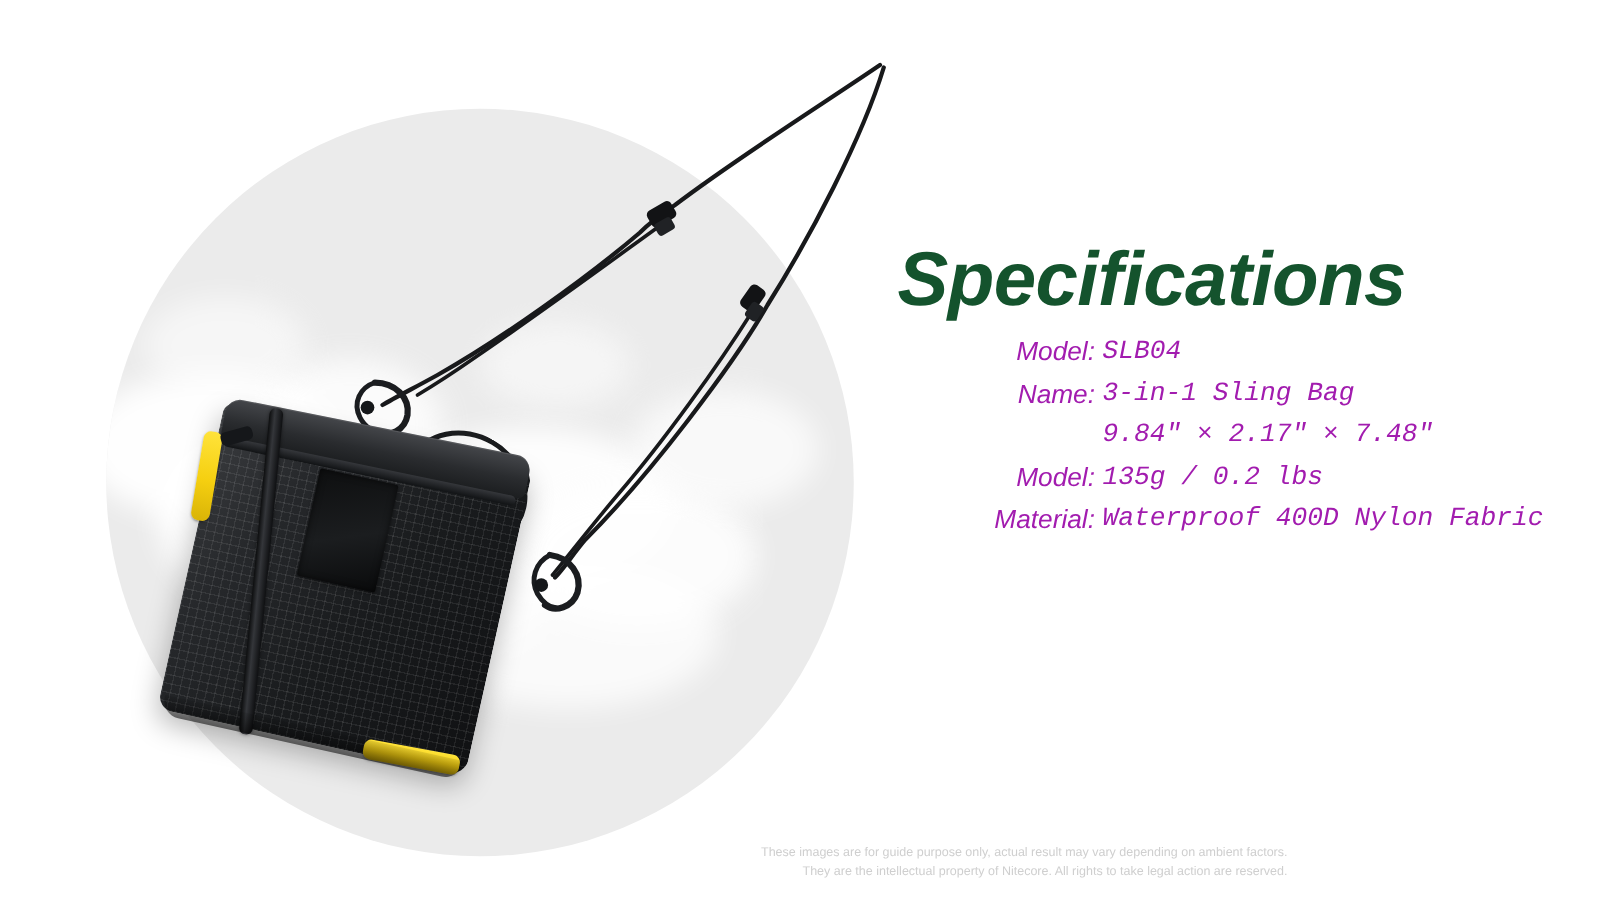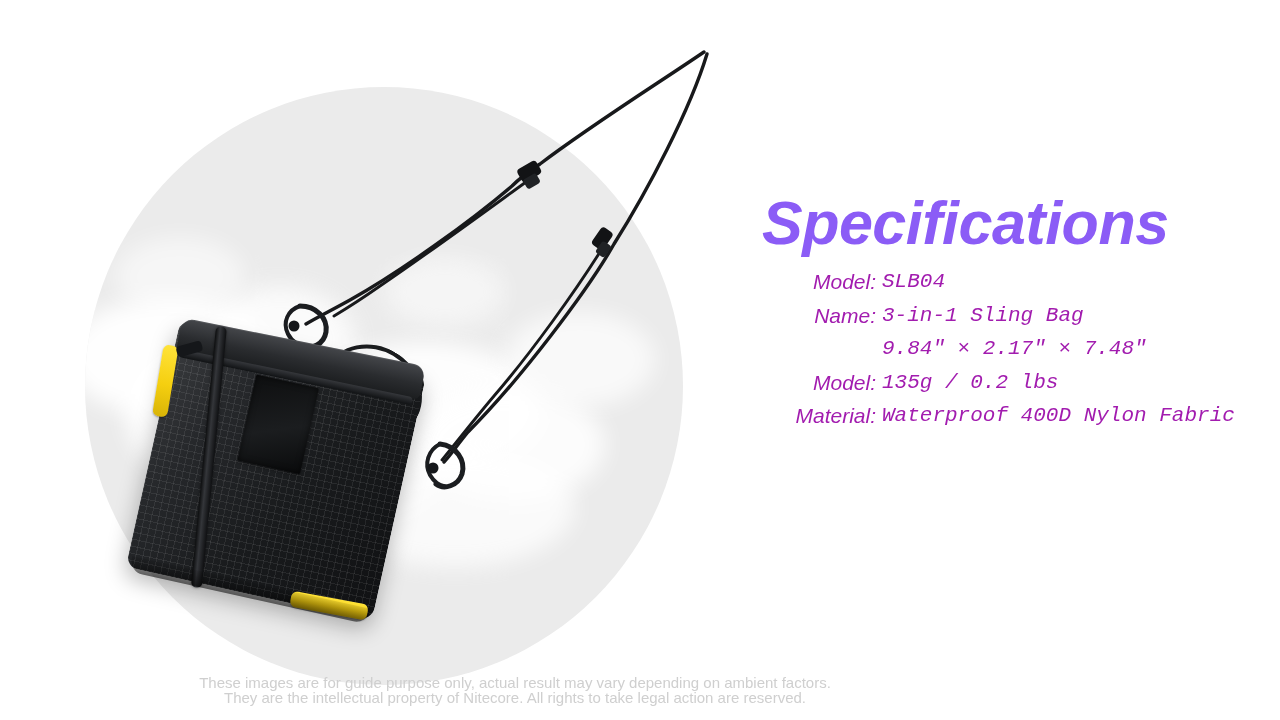--- a/index.html
+++ b/index.html
@@ -155,24 +155,23 @@
     position: absolute;
     left: 700px; top: 0;
     width: 580px; height: 660px;
   }
   #spec-title {
     position: absolute;
     left: 18px; top: 188px;
     font-size: 61px;
     font-weight: bold;
     font-style: italic;
-    color: #8b5cf6;
+    color: #14532d;
     letter-spacing: -0.5px;
     white-space: nowrap;
-    margin-left: 44px;
   }
   #spec-table {
     position: absolute;
     left: 0; top: 265px;
     width: 564px;
     border-collapse: collapse;
   }
   #spec-table td {
     font-size: 21px;
     font-style: italic;
@@ -191,23 +190,23 @@
     text-align: left;
     font-family: Liberation Mono, monospace;
   }
   #spec-table tr.cont-row td.spec-label { }
 
   
   #footer {
     position: absolute;
     left: 0; top: 675px;
     width: 1048px;
-    text-align: center;
+    text-align: right;
     color: #cfcfcf;
-    font-size: 15px;
+    font-size: 10px;
     line-height: 15px;
   }
   #footer .fline { display: block; padding-right: 18px; }
 </style>
 </head>
 <body>
 
 <div id="product-visual">
 
   <div id="backdrop-circle">

